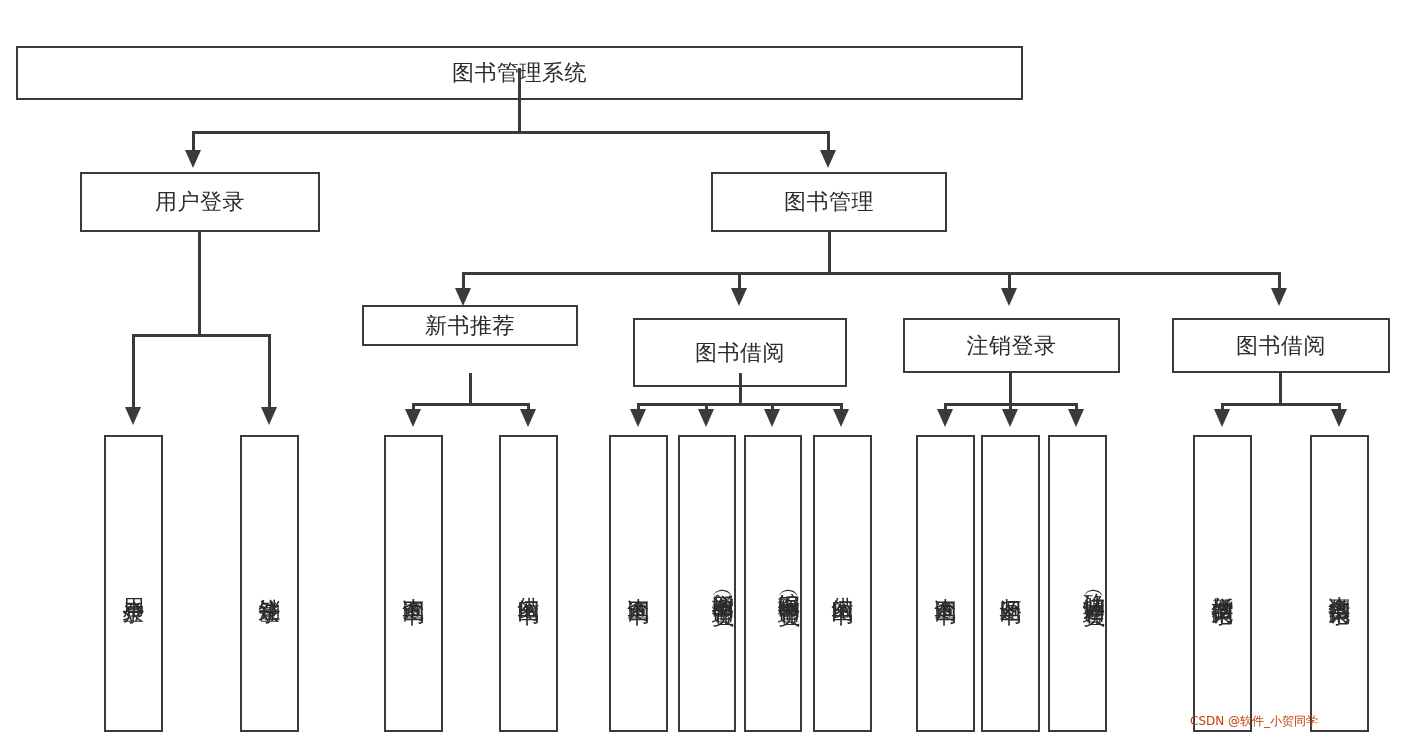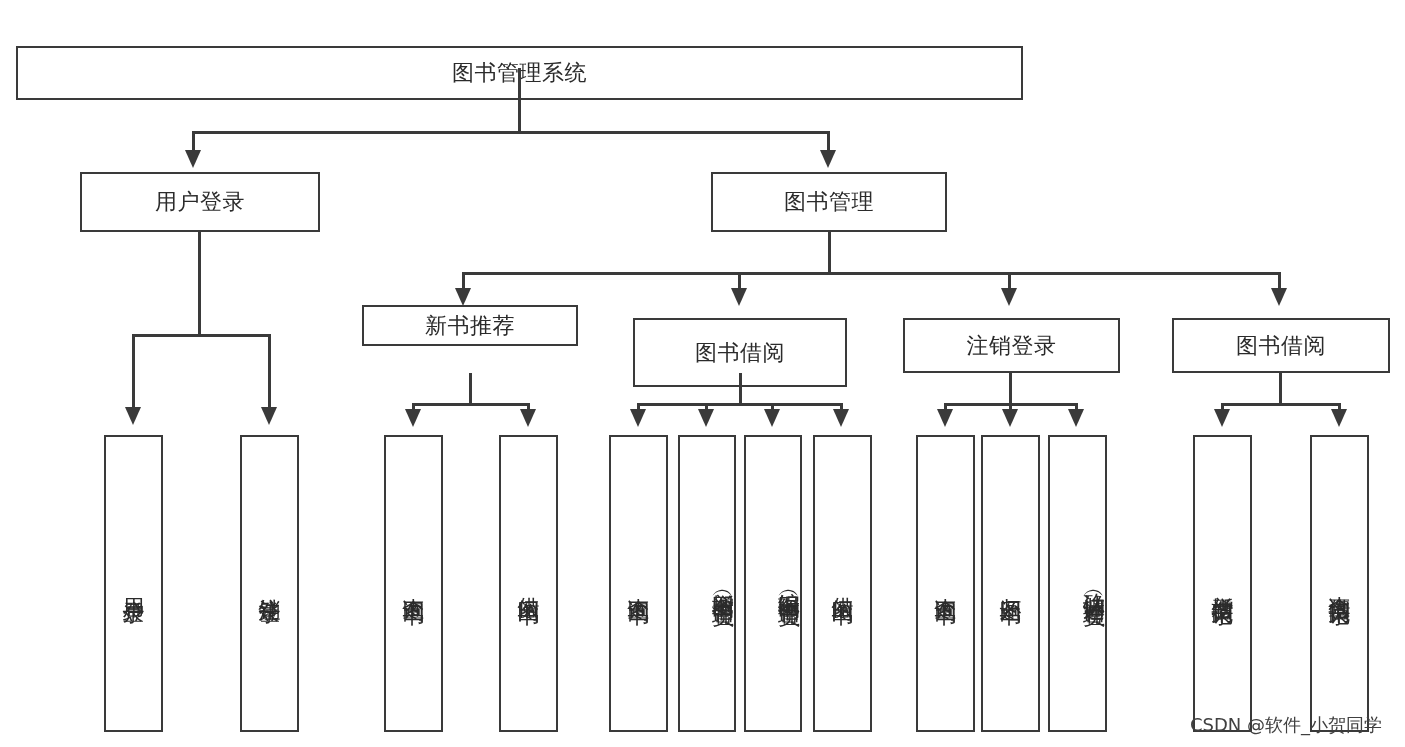--- a/index.html
+++ b/index.html
@@ -55,22 +55,22 @@
   .arrow {
     position: absolute;
     width: 0;
     height: 0;
     border-left: 8px solid transparent;
     border-right: 8px solid transparent;
     border-top: 18px solid #3a3a3a;
   }
   .watermark {
     position: absolute;
-    color: #404040;
-    font-size: 18px;
+    color: #c2410c;
+    font-size: 12px;
     white-space: nowrap;
     user-select: none;
   }
 </style>
 </head>
 <body>
 
 <div id="canvas">
 
   <div class="node horiz" style="left:16px; top:14px; width:1007px; height:54px;margin-top:32px;">

